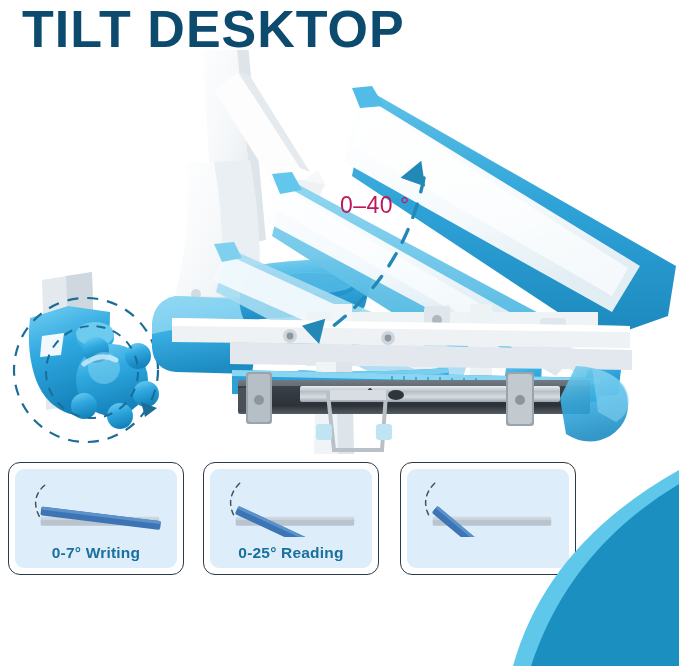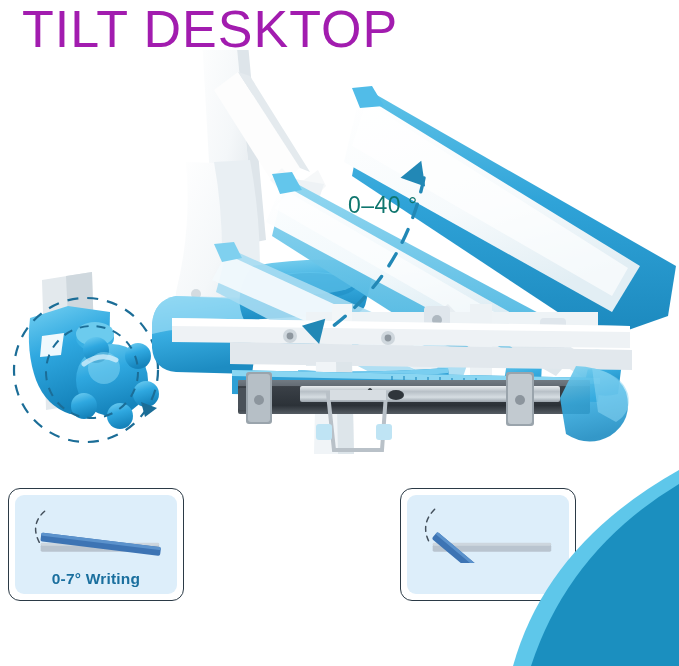--- a/index.html
+++ b/index.html
@@ -6,43 +6,42 @@
   body{
     width:679px;height:666px;position:relative;overflow:hidden;
     font-family:"Liberation Sans","DejaVu Sans",sans-serif;
     background:#ffffff;
   }
   #stage{position:absolute;inset:0;width:679px;height:666px;overflow:hidden;background:#fff;}
 
   
   .title{
     position:absolute;left:22px;top:2px;
-    font-size:52px;font-weight:normal;letter-spacing:1px;
-    color:#a21caf;line-height:1.05;white-space:nowrap;
+    font-size:52px;font-weight:bold;letter-spacing:1px;
+    color:#0c4a6e;line-height:1.05;white-space:nowrap;
     font-family:"Liberation Sans","DejaVu Sans",sans-serif;
   }
 
   
   #hero{position:absolute;left:0;top:50px;width:679px;height:405px;}
   #hero svg{display:block;}
 
   
   .angle-label{
-    position:absolute;left:348px;top:192px;
-    font-size:23px;color:#0f766e;font-weight:500;letter-spacing:.5px;
+    position:absolute;left:340px;top:192px;
+    font-size:23px;color:#be185d;font-weight:500;letter-spacing:.5px;
     white-space:nowrap;
   }
 
   
   #cards{position:absolute;left:0;top:462px;width:679px;height:115px;}
   .card{
     position:absolute;top:0;width:176px;height:113px;
     background:#ffffff;border:1.4px solid #2b3a46;border-radius:12px;
     box-sizing:border-box;
-    margin-top:26px;
   }
   .card.c1{left:8px;}
   .card.c2{left:203px;}
   .card.c3{left:400px;}
   .card-inner{
     position:absolute;left:6px;top:6px;right:6px;bottom:6px;
     background:#ddeefa;border-radius:9px;overflow:hidden;
   }
   .card-art{position:absolute;left:0;top:0;width:100%;height:68px;}
   .card-label{
@@ -287,20 +286,34 @@
           <rect x="26" y="48" width="120" height="3" rx="1.5" fill="#cdd6de"></rect>
           <g transform="rotate(7 30 44)">
             <rect x="26" y="38" width="122" height="9" rx="2" fill="#3d74b4"></rect>
             <rect x="26" y="38" width="122" height="3" rx="1.5" fill="#5b92cc"></rect>
           </g>
         </svg>
         <div class="card-label">0-7° Writing</div>
       </div>
     </div>
 
+    <div class="card c2">
+      <div class="card-inner">
+        <svg class="card-art" viewBox="0 0 164 68">
+          <path d="M30 14 q-16 16 -4 36" fill="none" stroke="#44505c" stroke-width="1.5" stroke-dasharray="5 5" stroke-linecap="round"></path>
+          <rect x="26" y="50" width="120" height="7" rx="1.5" fill="#b9c4cf"></rect>
+          <rect x="26" y="48" width="120" height="3" rx="1.5" fill="#cdd6de"></rect>
+          <g transform="rotate(25 30 44)">
+            <rect x="26" y="38" width="122" height="9" rx="2" fill="#3d74b4"></rect>
+            <rect x="26" y="38" width="122" height="3" rx="1.5" fill="#5b92cc"></rect>
+          </g>
+        </svg>
+        <div class="card-label">0-25° Reading</div>
+      </div>
+    </div>
 
     <div class="card c3">
       <div class="card-inner">
         <svg class="card-art" viewBox="0 0 164 68">
           <path d="M28 14 q-16 16 -4 36" fill="none" stroke="#44505c" stroke-width="1.5" stroke-dasharray="5 5" stroke-linecap="round"></path>
           <rect x="26" y="50" width="120" height="7" rx="1.5" fill="#b9c4cf"></rect>
           <rect x="26" y="48" width="120" height="3" rx="1.5" fill="#cdd6de"></rect>
           <g transform="rotate(40 30 44)">
             <rect x="26" y="38" width="122" height="9" rx="2" fill="#3d74b4"></rect>
             <rect x="26" y="38" width="122" height="3" rx="1.5" fill="#5b92cc"></rect>

